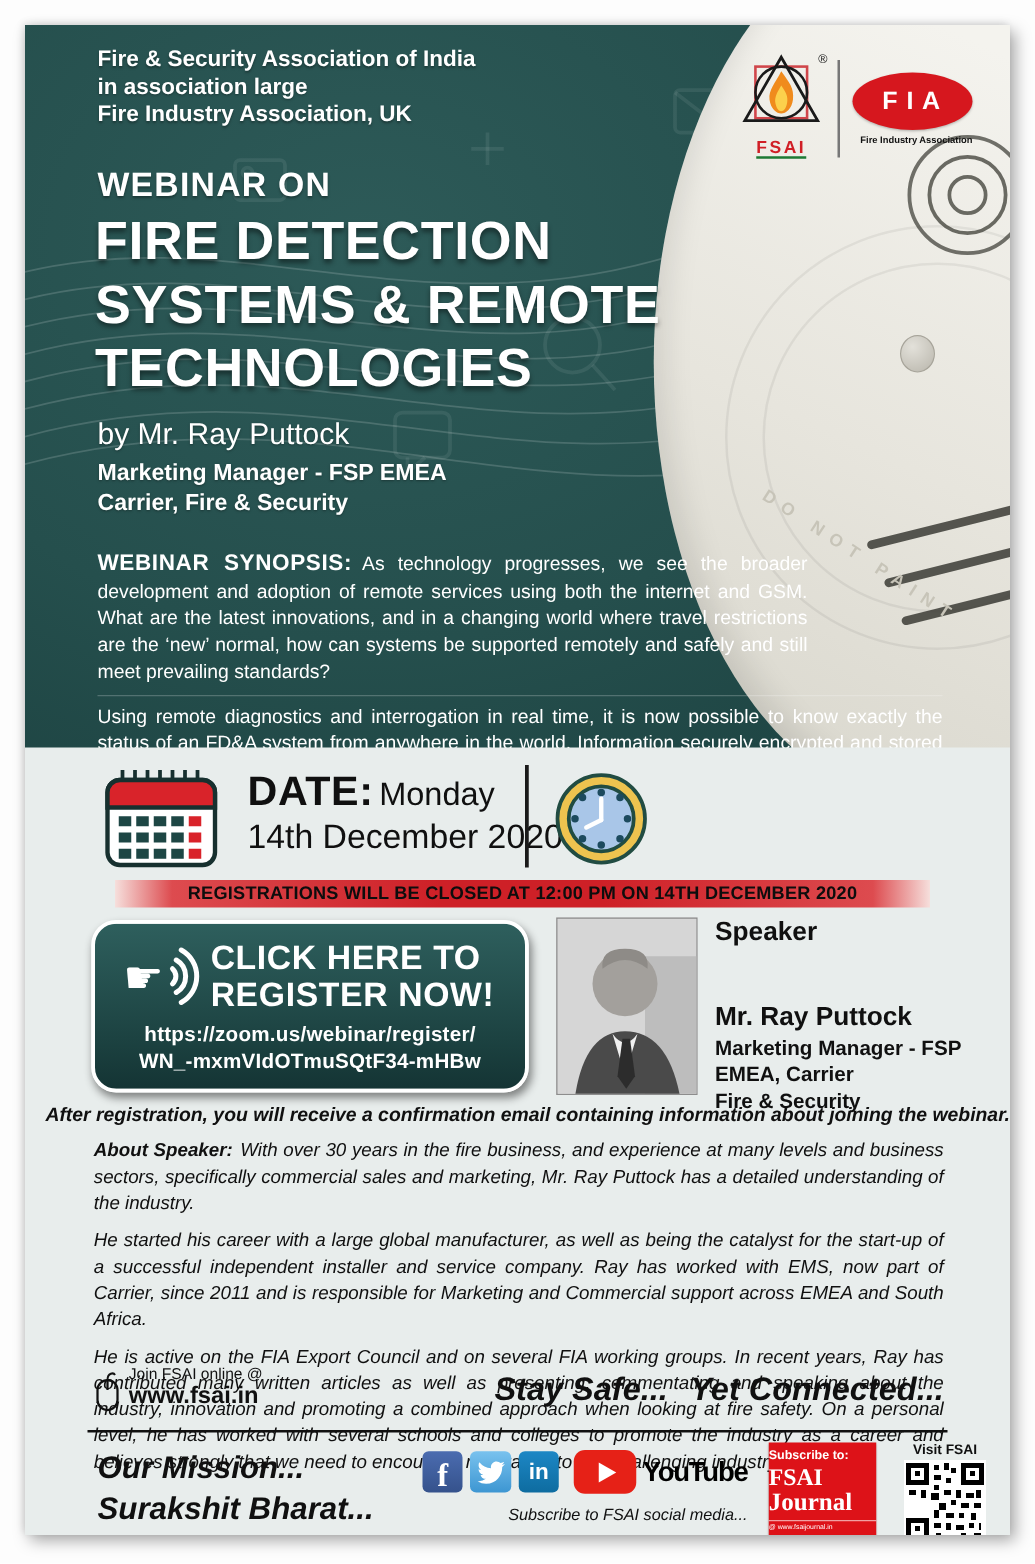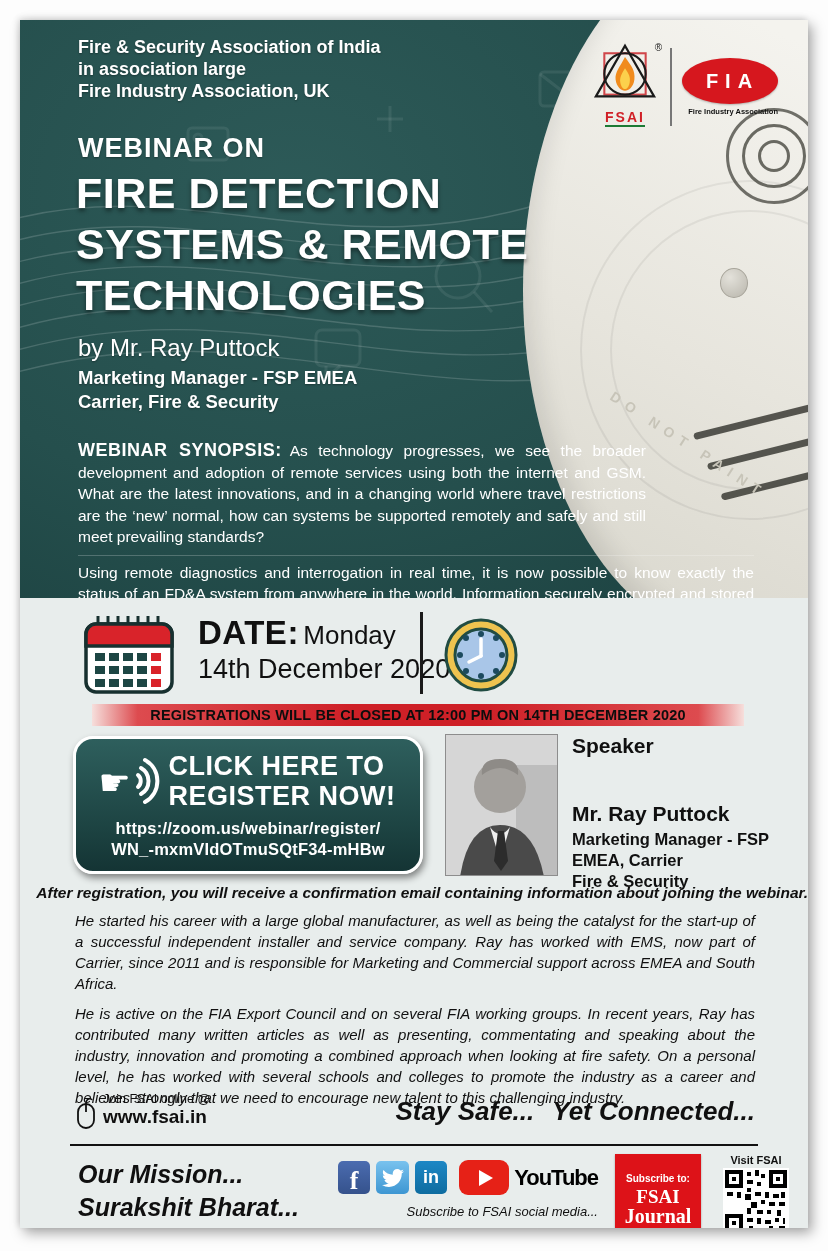--- a/index.html
+++ b/index.html
@@ -108,22 +108,22 @@
   .fb span { color:#fff; font-family:"Liberation Serif", serif; font-weight:700; font-size:26px; margin-top:6px; }
   .tw { background:linear-gradient(180deg,#79c2ee,#3d96d2); }
   .li { background:linear-gradient(180deg,#1d87c5,#0e6ca0); }
   .li span { color:#fff; font-weight:800; font-size:18px; }
   .yt { display:flex; align-items:center; gap:5px; margin-left:6px; cursor:pointer; }
   .yt-play { width:50px; height:35px; background:#e62117; border-radius:9px; display:flex; align-items:center; justify-content:center; }
   .yt-tri { width:0; height:0; border-left:14px solid #fff; border-top:8px solid transparent; border-bottom:8px solid transparent; margin-left:3px; }
   .yt-word { font-size:22px; font-weight:800; letter-spacing:-1px; color:#000000; }
   .social-note { text-align:right; font-style:italic; font-size:13px; margin-top:9px; font-weight:500; }
 
-  .journal { position:absolute; left:595px; top:0px; width:86px; height:88px; background:#dd1218; color:#fff; text-align:center; cursor:pointer;
-             box-shadow:0 1px 2px rgba(0,0,0,.3); padding-top:19px; }
+  .journal { position:absolute; left:595px; top:0px; width:86px; height:88px; background:#dd1218; color:#fff; text-align:left; cursor:pointer;
+             box-shadow:0 1px 2px rgba(0,0,0,.3); padding-top:5px; }
   .journal-sub { font-size:10px; font-weight:700; }
   .journal-t1 { font-family:"Liberation Serif", serif; font-weight:700; font-size:19px; line-height:19px; margin-top:3px; }
   .journal-t2 { font-family:"Liberation Serif", serif; font-weight:700; font-size:20px; line-height:20px; }
   .journal-site { font-size:5.5px; margin-top:4px; border-top:1px solid rgba(255,255,255,.6); padding-top:2px; }
 
   .qr-wrap { position:absolute; left:700px; top:0; width:72px; text-align:center; }
   .qr-label { font-size:11px; font-weight:600; margin-bottom:2px; }
 </style>
 </head>
 <body>
@@ -320,20 +320,23 @@
         <div class="speaker-role">
           <div>Marketing Manager - FSP</div>
           <div>EMEA, Carrier</div>
           <div>Fire &amp; Security</div>
         </div>
       </div>
 
       <div class="confirm">After registration, you will receive a confirmation email containing information about joining the webinar.</div>
 
       <div class="about">
+        <p>
+          <span class="about-label">About Speaker:</span><span>With over 30 years in the fire business, and experience at many levels and business sectors, specifically commercial sales and marketing, Mr. Ray Puttock has a detailed understanding of the industry.</span>
+        </p>
         <p>He started his career with a large global manufacturer, as well as being the catalyst for the start-up of a successful independent installer and service company. Ray has worked with EMS, now part of Carrier, since 2011 and is responsible for Marketing and Commercial support across EMEA and South Africa.</p>
         <p>He is active on the FIA Export Council and on several FIA working groups. In recent years, Ray has contributed many written articles as well as presenting, commentating and speaking about the industry, innovation and promoting a combined approach when looking at fire safety. On a personal level, he has worked with several schools and colleges to promote the industry as a career and believes strongly that we need to encourage new talent to this challenging industry.</p>
       </div>
 
       <div class="join-row">
         <svg class="mouse-icon" width="22" height="34" viewBox="0 0 22 34">
           <rect x="3" y="8" width="16" height="24" rx="8" fill="none" stroke="#111" stroke-width="1.8"></rect>
           <line x1="11" y1="8" x2="11" y2="16" stroke="#111" stroke-width="1.8"></line>
           <path d="M11 8 C 11 2 16 2 17 4" fill="none" stroke="#111" stroke-width="1.6"></path>
         </svg>

